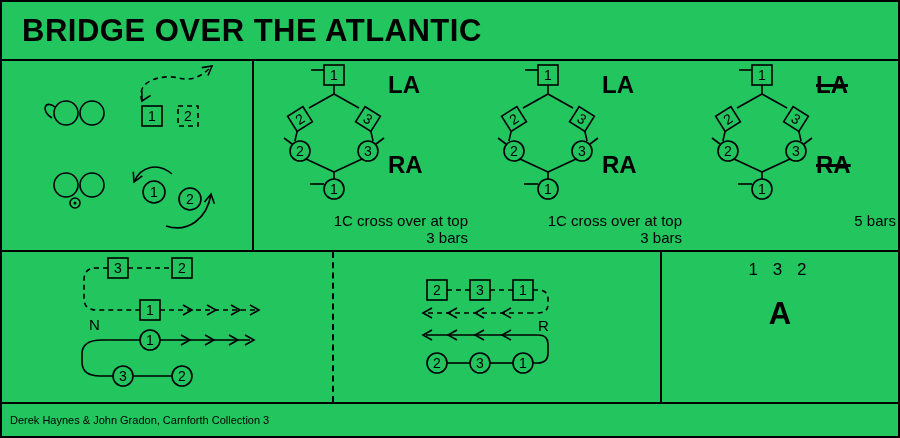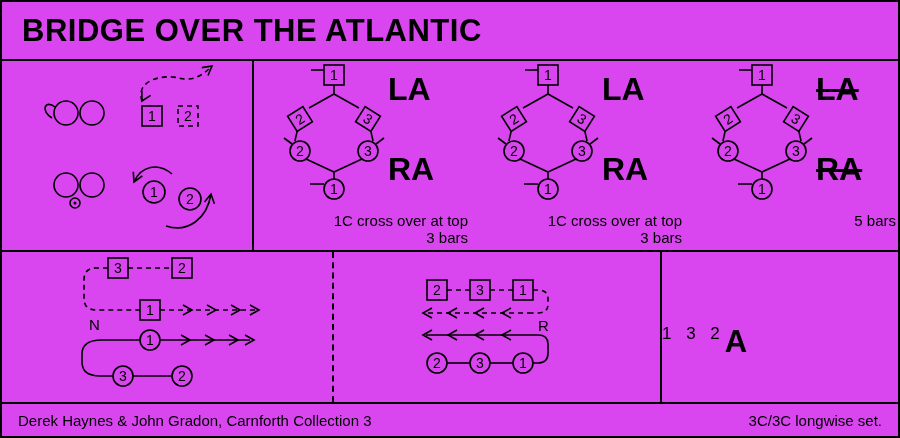--- a/index.html
+++ b/index.html
@@ -1,35 +1,35 @@
 <!DOCTYPE html>
 <html><head>
 <meta charset="utf-8">
 <style>
   *{box-sizing:border-box}
   body{margin:0;background:#fff;color:#000;font-family:"Liberation Sans",sans-serif}
-  .page{width:900px;height:438px;border:2px solid #000;display:flex;flex-direction:column;background:#d946ef}
+  .page{width:900px;height:438px;border:2px solid #000;display:flex;flex-direction:column;background:#22c55e}
   .header{height:59px;border-bottom:2px solid #000;display:flex;align-items:center;justify-content:space-between;padding:0 20px;flex:0 0 auto}
   .title,.sig{font-size:31px;font-weight:bold;letter-spacing:.5px;white-space:nowrap}
   .middle{height:191px;border-bottom:2px solid #000;display:flex;flex:0 0 auto}
   .key-cell{width:252px;border-right:2px solid #000;flex:0 0 auto}
   .teapots{flex:1;display:flex}
   .teapot-col{width:214px;position:relative;flex:0 0 auto}
-  .hand-label{position:absolute;left:134px;font-size:32px;font-weight:bold;line-height:1}
+  .hand-label{position:absolute;left:134px;font-size:24px;font-weight:bold;line-height:1}
   .la-label{top:12px}
   .ra-label{top:92px}
   .struck{text-decoration:line-through;text-decoration-thickness:3px}
   .caption{position:absolute;top:152px;left:0;width:100%;text-align:right;font-size:15px;line-height:1.13}
   .bottom{height:150px;display:flex;flex:0 0 auto}
   .prog-left{width:330px;flex:0 0 auto}
   .prog-middle{width:328px;border-left:2px dashed #000;flex:0 0 auto}
-  .prog-right{flex:1;border-left:2px solid #000;display:flex;flex-direction:row;align-items:center;padding-top:14px}
+  .prog-right{flex:1;border-left:2px solid #000;display:flex;flex-direction:column;align-items:center;padding-top:8px}
   .order{font-size:17px;letter-spacing:5px}
   .figA{font-size:31px;font-weight:bold;margin-top:16px}
-  .footer{flex:1;border-top:2px solid #000;display:flex;align-items:center;justify-content:space-between;padding:0 16px;font-size:15px}
+  .footer{flex:1;border-top:2px solid #000;display:flex;align-items:center;justify-content:space-between;padding:0 8px;font-size:11px}
   svg{display:block}
   .fig rect,.fig circle,.fig path{fill:none;stroke:#000;stroke-width:1.6}
   .fig line{stroke:#000;stroke-width:1.6}
   .fig text{fill:#000;stroke:none;font-size:14px}
   .dash{stroke-dasharray:5 4}
   .chev{fill:none !important;stroke:#000;stroke-width:1.6}
   .dotc{fill:#000 !important;stroke:none !important}
   .lbl{font-size:15px !important}
 </style>
 </head>
@@ -294,16 +294,15 @@
 
     <div class="prog-right">
       <div class="order">1 3 2</div>
       <div class="figA">A</div>
     </div>
 
   </div>
 
   <div class="footer">
     <span>Derek Haynes &amp; John Gradon, Carnforth Collection 3</span>
-    <span>3C/3C longwise set.</span>
   </div>
 
 </div>
 
 </body></html>

